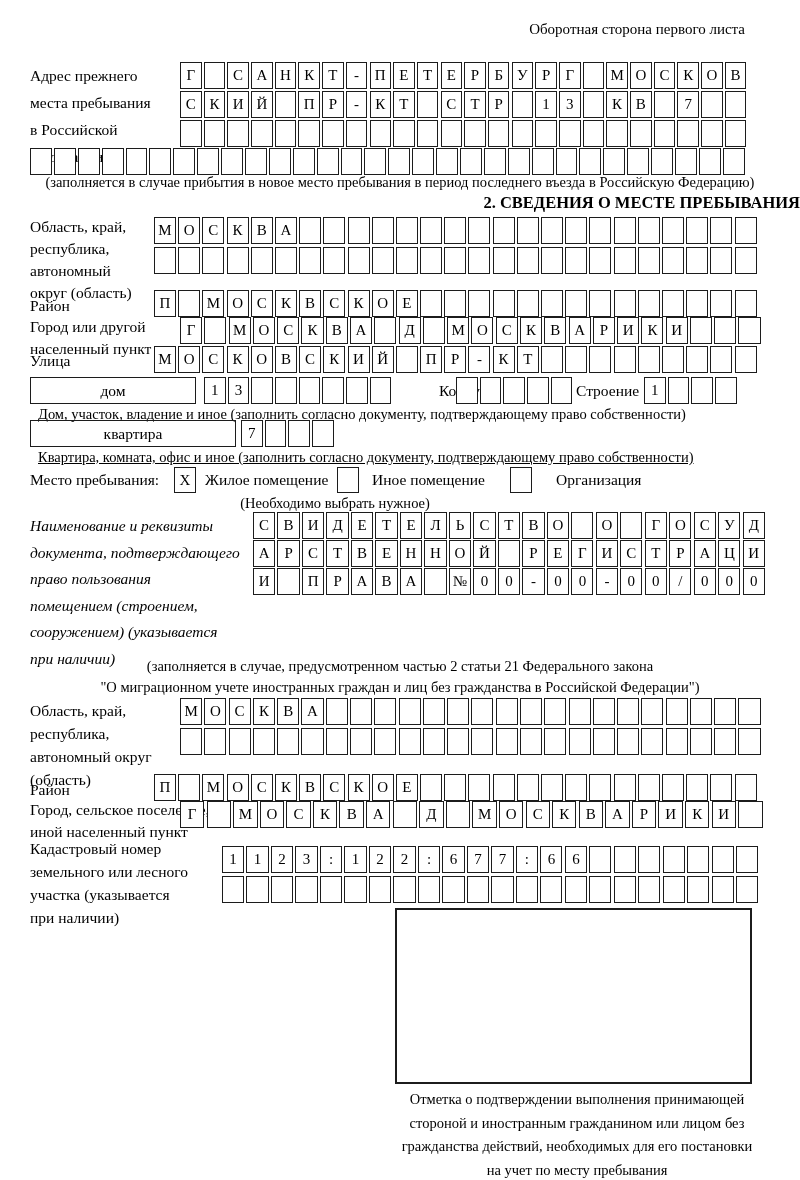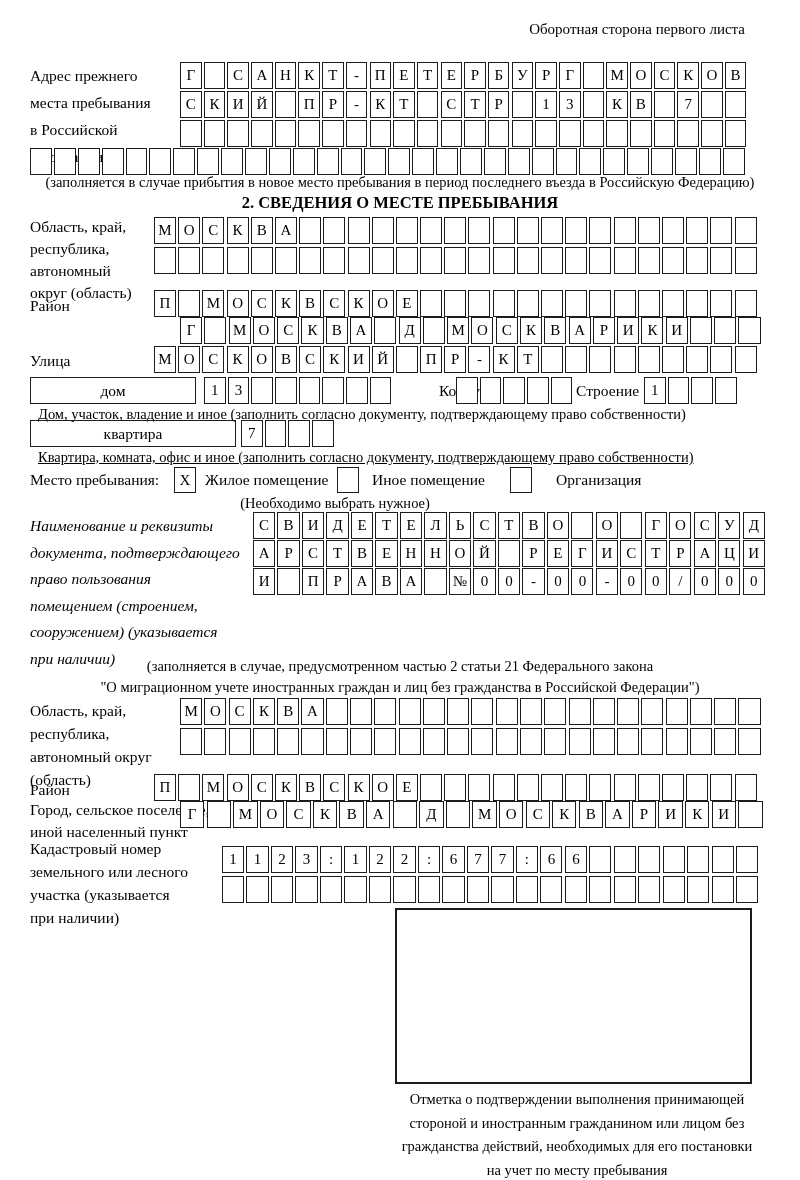--- a/index.html
+++ b/index.html
@@ -5,21 +5,21 @@
   html,body{margin:0;padding:0;background:#fff;}
   .page{position:relative;width:800px;height:1180px;background:#fff;color:#000;
         font-family:"Liberation Serif", serif;overflow:hidden;}
   .cellrow{position:absolute;display:flex;gap:var(--g,2.2px);}
   .cell{box-sizing:border-box;flex:0 0 auto;width:var(--w,21.5px);height:27px;
         border:1.7px solid #1c1c1c;display:flex;align-items:center;justify-content:center;
         font-size:15px;line-height:1;background:#fff;}
   .lbl{position:absolute;font-size:15.5px;line-height:22px;white-space:pre-line;}
   .note{position:absolute;font-size:14.5px;line-height:20px;}
   .center{text-align:center;}
-  .title{position:absolute;left:0;width:800px;text-align:center;font-weight:bold;font-size:16.5px;}
+  .title{position:absolute;left:0;width:800px;text-align:right;font-weight:bold;font-size:16.5px;}
   .widebox{position:absolute;box-sizing:border-box;height:27px;border:1.7px solid #1c1c1c;
            display:flex;align-items:center;justify-content:center;font-size:15.5px;}
   .checkbox{position:absolute;box-sizing:border-box;width:22px;height:26px;border:1.7px solid #1c1c1c;
             display:flex;align-items:center;justify-content:center;font-size:15px;}
   .stamp{position:absolute;box-sizing:border-box;border:2px solid #1c1c1c;background:#fff;}
 </style>
 </head>
 <body>
 
 <div class="page">
@@ -225,20 +225,22 @@
       <span class="cell"></span>
       <span class="cell"></span>
       <span class="cell"></span>
       <span class="cell"></span>
       <span class="cell"></span>
       <span class="cell"></span>
       <span class="cell"></span>
       <span class="cell"></span>
     </div>
 
+  <div class="lbl" style="left:30px;top:316px;">Город или другой
+населенный пункт</div>
   <div class="cellrow" style="left:180px;top:317px;--w:22.1px;">
       <span class="cell">Г</span>
       <span class="cell"></span>
       <span class="cell">М</span>
       <span class="cell">О</span>
       <span class="cell">С</span>
       <span class="cell">К</span>
       <span class="cell">В</span>
       <span class="cell">А</span>
       <span class="cell"></span>

